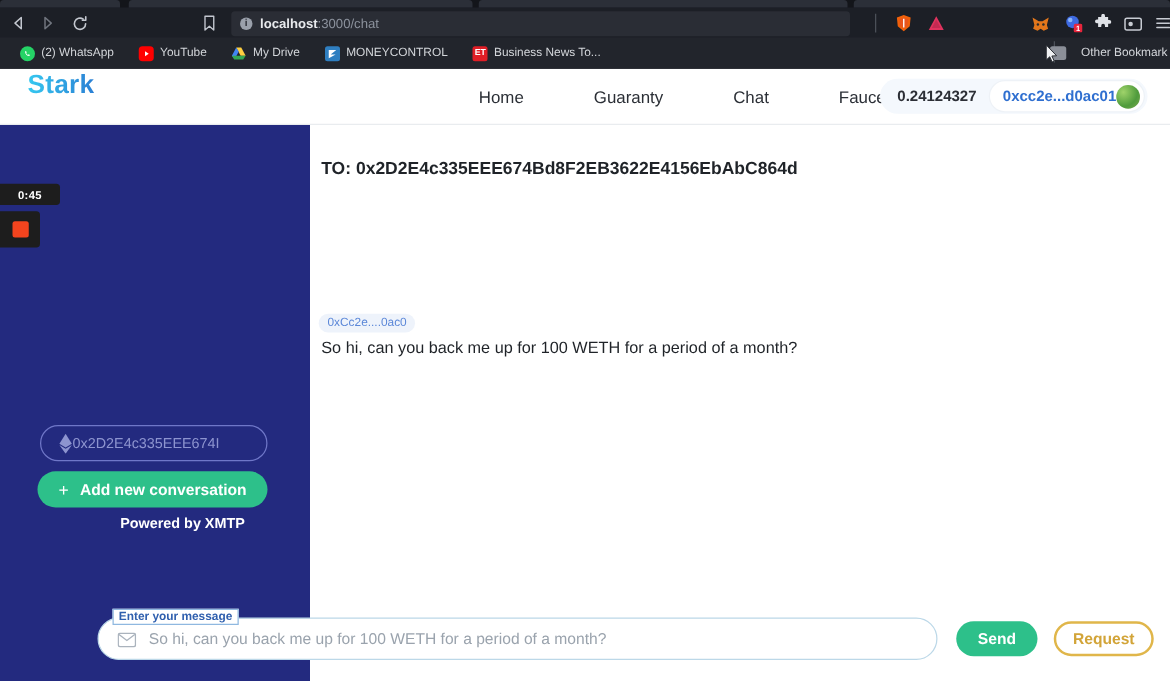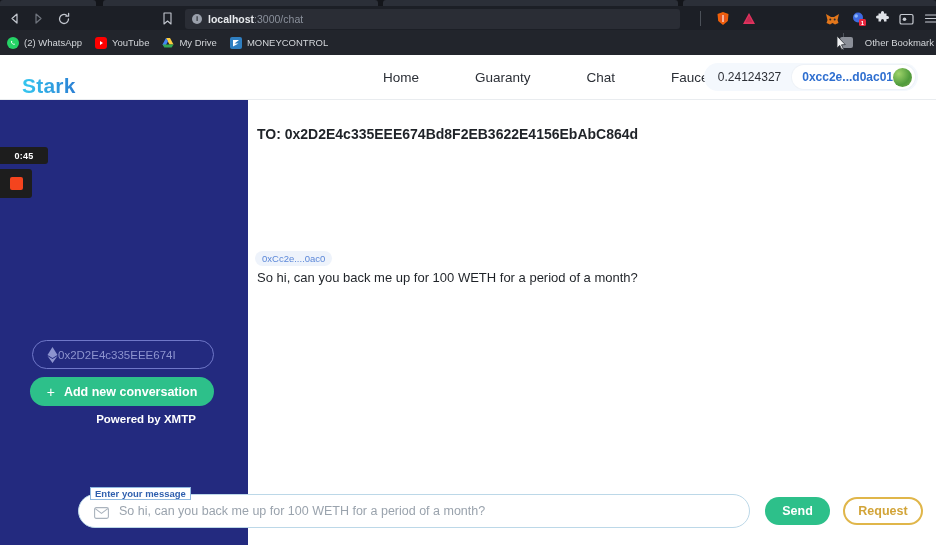--- a/index.html
+++ b/index.html
@@ -44,21 +44,21 @@
   .chrome-sep { position: absolute; left: 700px; top: 5px; width: 1px; height: 15px;
                 background: #4b5058; }
   .cicon { position: absolute; top: 4px; width: 17px; height: 17px;
            display: flex; align-items: center; justify-content: center; }
   .ci-brave { left: 714px; } .ci-tri { left: 740px; }
   .ci-ext1 { left: 824px; } .ci-ext2 { left: 850px; }
   .ci-ext3 { left: 874px; } .ci-ext4 { left: 898px; } .ci-menu { left: 922px; }
 
   .bmbar { position: absolute; top: 30px; left: 0; width: 936px; height: 25px;
            background: #22252c; display: flex; align-items: center;
-           padding-left: 5px; gap: 3px; }
+           padding-left: 14px; gap: 10px; }
   .bm { display: flex; align-items: center; gap: 5px; padding: 0 8px 0 2px;
         height: 20px; white-space: nowrap; }
   .bm-label { font-size: 9.5px; color: #d3d6da; }
   .bm-ico { width: 12px; height: 12px; flex: none; border-radius: 2px;
             display: flex; align-items: center; justify-content: center;
             font-size: 7px; font-weight: bold; color: #fff; overflow: hidden; }
   .ic-wa { background: #25d366; border-radius: 50%; }
   .ic-yt { background: #ff0000; border-radius: 3px; }
   .ic-drive { background: transparent; }
   .ic-mc { background: #2f7fc1; }
@@ -67,32 +67,32 @@
   .otherbm { position: absolute; right: 0px; top: 31px; height: 23px;
              display: flex; align-items: center; gap: 12px; padding-right: 2px; }
   .otherbm .folder { width: 13px; height: 11px; background: #8b8f98; border-radius: 2px; }
   .otherbm .obm-label { font-size: 9.5px; color: #d3d6da; white-space: nowrap; }
   .bm-divider { position: absolute; right: 92px; top: 33px;
                 width: 1px; height: 17px; background: #4b5058; }
 
   
   .appheader { position: absolute; top: 55px; left: 0; width: 936px; height: 45px;
                background: #ffffff; border-bottom: 1px solid #e9ecef; z-index: 20; }
-  .logo { position: absolute; left: 22px; top: 19px; font-size: 21px; font-weight: bold;
+  .logo { position: absolute; left: 22px; top: 1px; font-size: 21px; font-weight: bold;
           background: linear-gradient(90deg, #35c8f0 0%, #2b7fd4 100%);
           -webkit-background-clip: text; background-clip: text;
           -webkit-text-fill-color: transparent; color: #2b7fd4; letter-spacing: .2px; }
   .navlinks { position: absolute; left: 355px; top: 0; height: 45px;
               display: flex; align-items: center; gap: 0px; }
   .navlink { font-size: 13.5px; color: #2b2f36; padding: 0 28px; cursor: pointer;
              white-space: nowrap; }
   .wallet { position: absolute; right: 18px; top: 8px; height: 28px;
             background: #f4f8fd; border-radius: 16px; display: flex; align-items: center;
             padding: 0 3px 0 0; }
-  .wallet-bal { font-size: 12px; color: #2c2f36; padding: 0 11px 0 14px; white-space: nowrap; }
+  .wallet-bal { font-size: 12px; color: #2c2f36; padding: 0 11px 0 14px; white-space: nowrap; font-weight: bold; }
   .wallet-addr { background: #ffffff; border-radius: 16px; height: 24px;
                  display: flex; align-items: center; 
                  padding: 0 3px 0 10px; box-shadow: 0 0 0 1px #eef2f7; }
   .wallet-addr-txt { font-size: 12px; color: #2f6fd0; font-weight: bold; white-space: nowrap; }
   .avatar { width: 19px; height: 19px; border-radius: 50%;
             background: radial-gradient(circle at 30% 30%, #9fd36a, #4f9b3c 60%, #7ba84e 100%);
             flex: none; }
 
   
   .sidebar { position: absolute; top: 100px; left: 0; width: 248px; height: 445px;
@@ -273,20 +273,24 @@
         <span class="bm-label">My Drive</span>
       </div>
       <div class="bm">
         <span class="bm-ico ic-mc">
           <svg width="10" height="10" viewBox="0 0 10 10">
               <path d="M2 2 H8 L3.5 5.5 H7.5 L2 8.5 Z" fill="#ffffff"></path>
             </svg>
         </span>
         <span class="bm-label">MONEYCONTROL</span>
       </div>
+      <div class="bm">
+        <span class="bm-ico ic-et">ET</span>
+        <span class="bm-label">Business News To...</span>
+      </div>
     </div>
     <div class="bm-divider"></div>
     <div class="otherbm">
       <span class="folder"></span>
       <span class="obm-label">Other Bookmark</span>
     </div>
   </div>
 
   <div class="appheader">
     <div class="logo">Stark</div>

